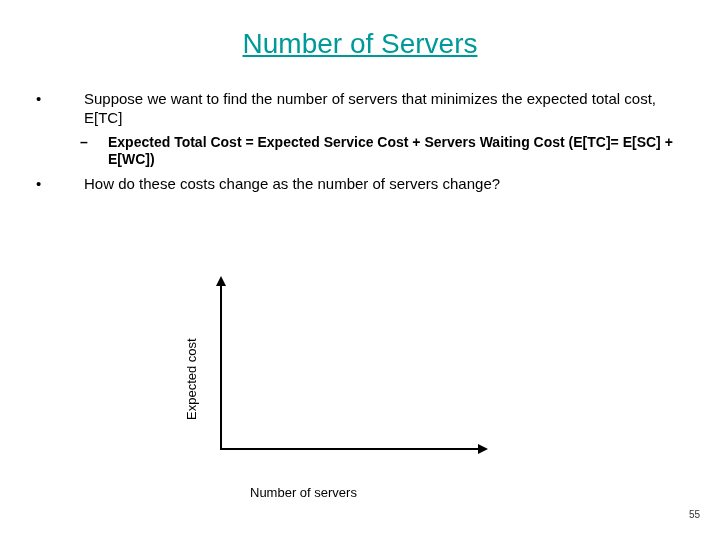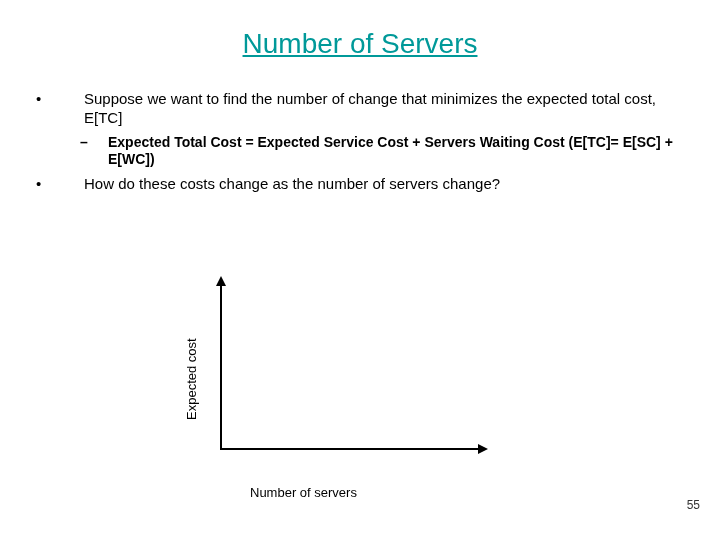--- a/index.html
+++ b/index.html
@@ -110,35 +110,35 @@
   .x-label {
     position: absolute;
     left: 250px;
     top: 485px;
     font-size: 13px;
     white-space: nowrap;
   }
   .slide-number {
     position: absolute;
     right: 20px;
-    bottom: 28px;
-    font-size: 12px;
+    bottom: 20px;
+    font-size: 10px;
     color: #333;
   }
 </style>
 </head>
 <body>
 
 <div class="title">Number of Servers</div>
 
 <div class="content">
 
   <div class="bullet-row">
     <div class="bullet-dot">•</div>
-    <div class="bullet-text">Suppose we want to find the number of change that minimizes the expected total cost, E[TC]</div>
+    <div class="bullet-text">Suppose we want to find the number of servers that minimizes the expected total cost, E[TC]</div>
   </div>
 
   <div class="sub-row">
     <div class="sub-dash">–</div>
     <div class="bullet-text">Expected Total Cost = Expected Service Cost + Servers Waiting Cost (E[TC]= E[SC] + E[WC])</div>
   </div>
 
   <div class="bullet-row">
     <div class="bullet-dot">•</div>
     <div class="bullet-text">How do these costs change as the number of servers change?</div>

